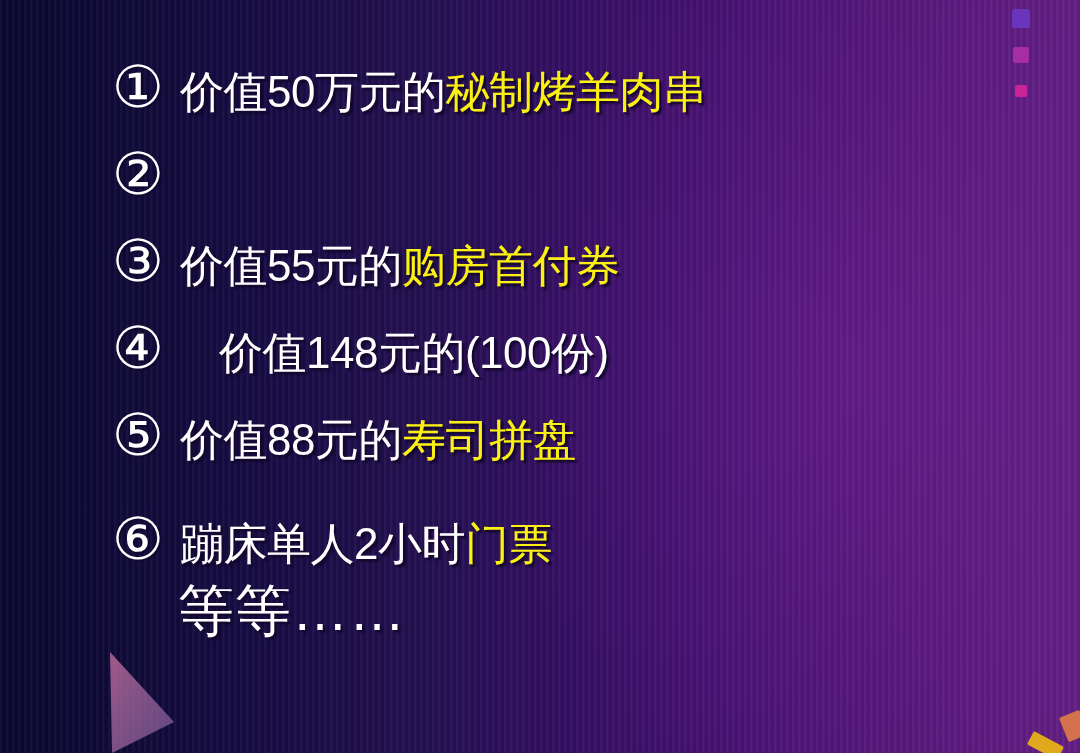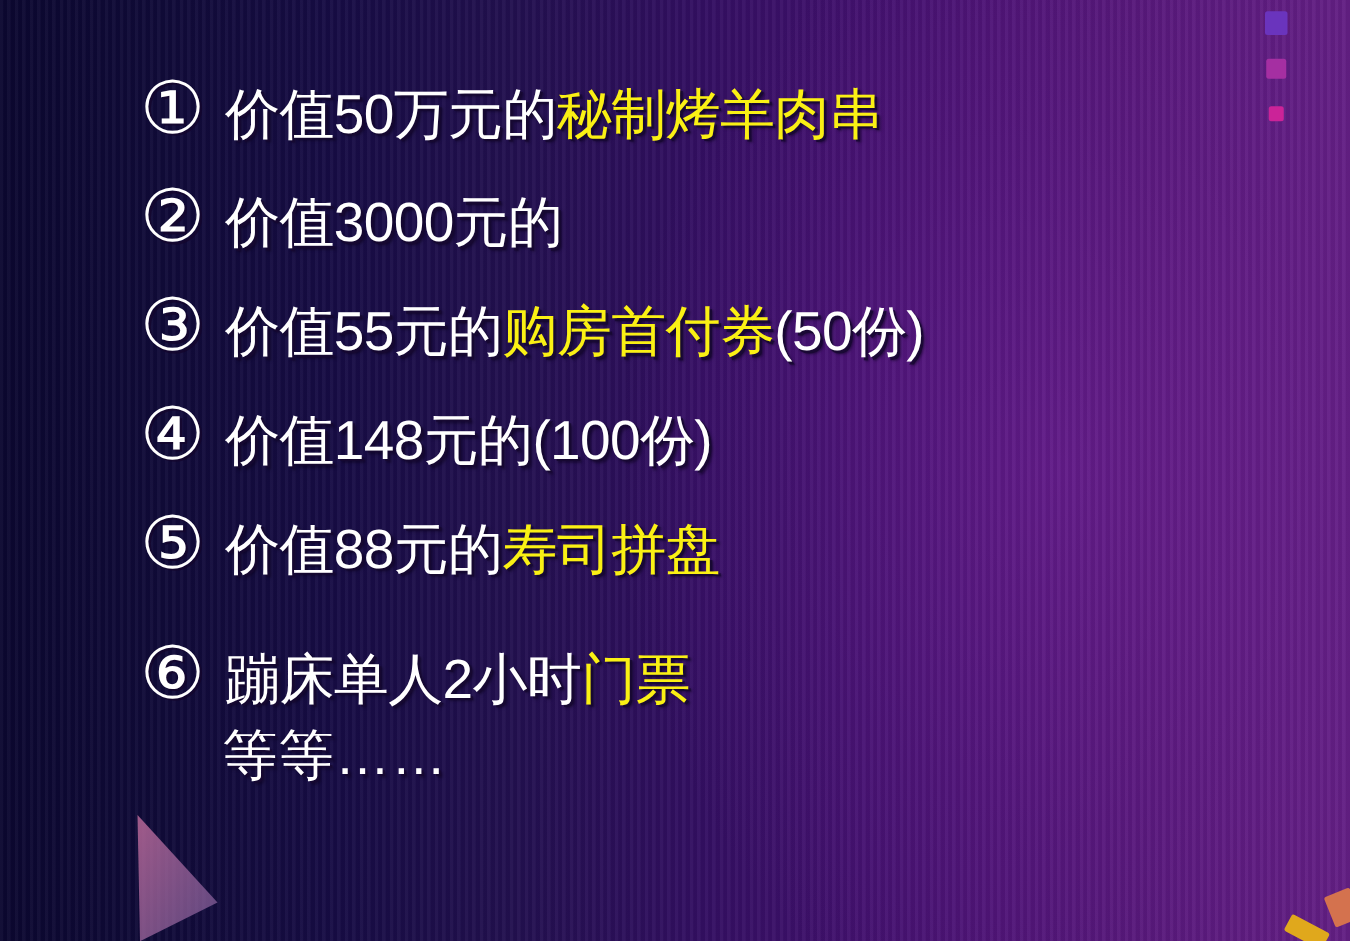--- a/index.html
+++ b/index.html
@@ -130,21 +130,21 @@
   .seg.white  { color: #ffffff; }
   .seg.yellow { color: #faf014; }
 
   
   #row-etc {
     position: absolute;
     left: 178px;
     top: 583px;
   }
   #row-etc .seg {
-    font-size: 44px;
+    font-size: 56px;
     font-weight: 400;
     letter-spacing: 1px;
     color: #ffffff;
     text-shadow:
        2px 2px 0 rgba(22,8,48,0.8),
        3px 3px 2px rgba(10,2,28,0.45);
   }
 </style>
 </head>
 <body>
@@ -174,33 +174,31 @@
   <div id="list">
 
     <div class="row" style="top:58px;">
       <span class="marker">①</span>
       <span class="seg white" style="color: rgb(255, 255, 255);">价值50万元的</span>
       <span class="seg yellow" style="color: rgb(250, 240, 20);">秘制烤羊肉串</span>
     </div>
 
     <div class="row" style="top:145px;">
       <span class="marker">②</span>
-      <span class="seg white" style="color: rgb(255, 255, 255);">价值3000元的</span>
     </div>
 
     <div class="row" style="top:232px;">
       <span class="marker">③</span>
       <span class="seg white" style="color: rgb(255, 255, 255);">价值55元的</span>
       <span class="seg yellow" style="color: rgb(250, 240, 20);">购房首付券</span>
-      <span class="seg white" style="color: rgb(255, 255, 255);">(50份)</span>
     </div>
 
     <div class="row" style="top:319px;">
       <span class="marker">④</span>
-      <span class="seg white" style="color: rgb(255, 255, 255);">价值148元的</span>
+      <span class="seg white" style="color: rgb(255, 255, 255); margin-left: 39px;">价值148元的</span>
       <span class="seg white" style="color: rgb(255, 255, 255);">(100份)</span>
     </div>
 
     <div class="row" style="top:406px;">
       <span class="marker">⑤</span>
       <span class="seg white" style="color: rgb(255, 255, 255);">价值88元的</span>
       <span class="seg yellow" style="color: rgb(250, 240, 20);">寿司拼盘</span>
     </div>
 
     <div class="row" style="top:493px;">

